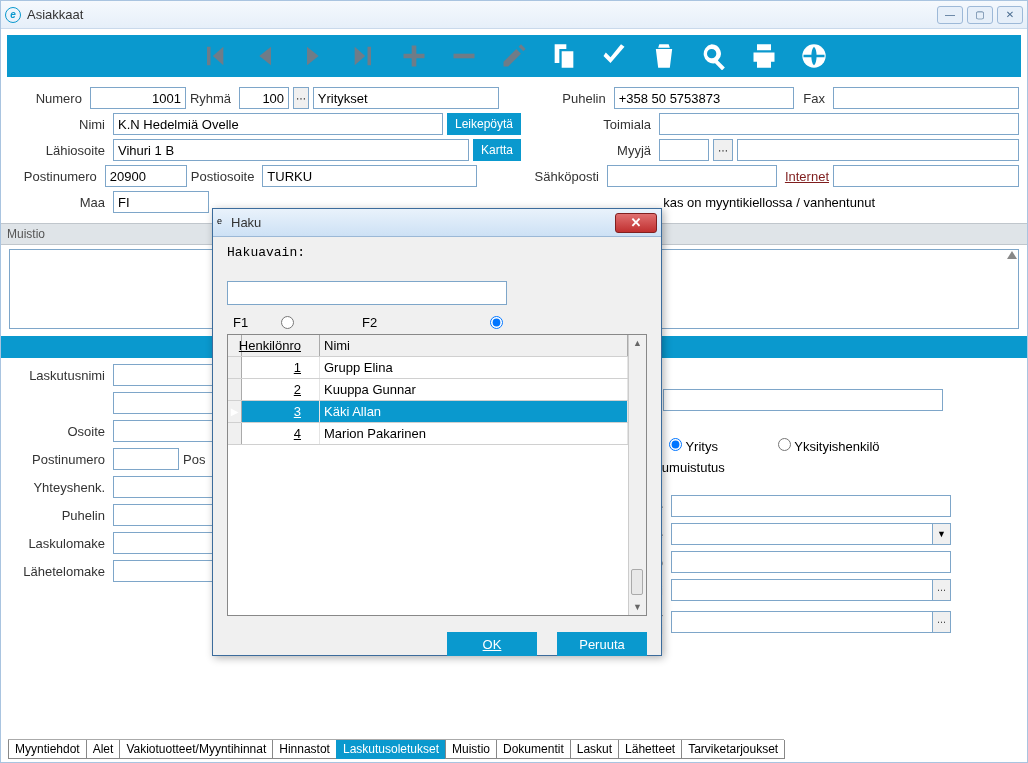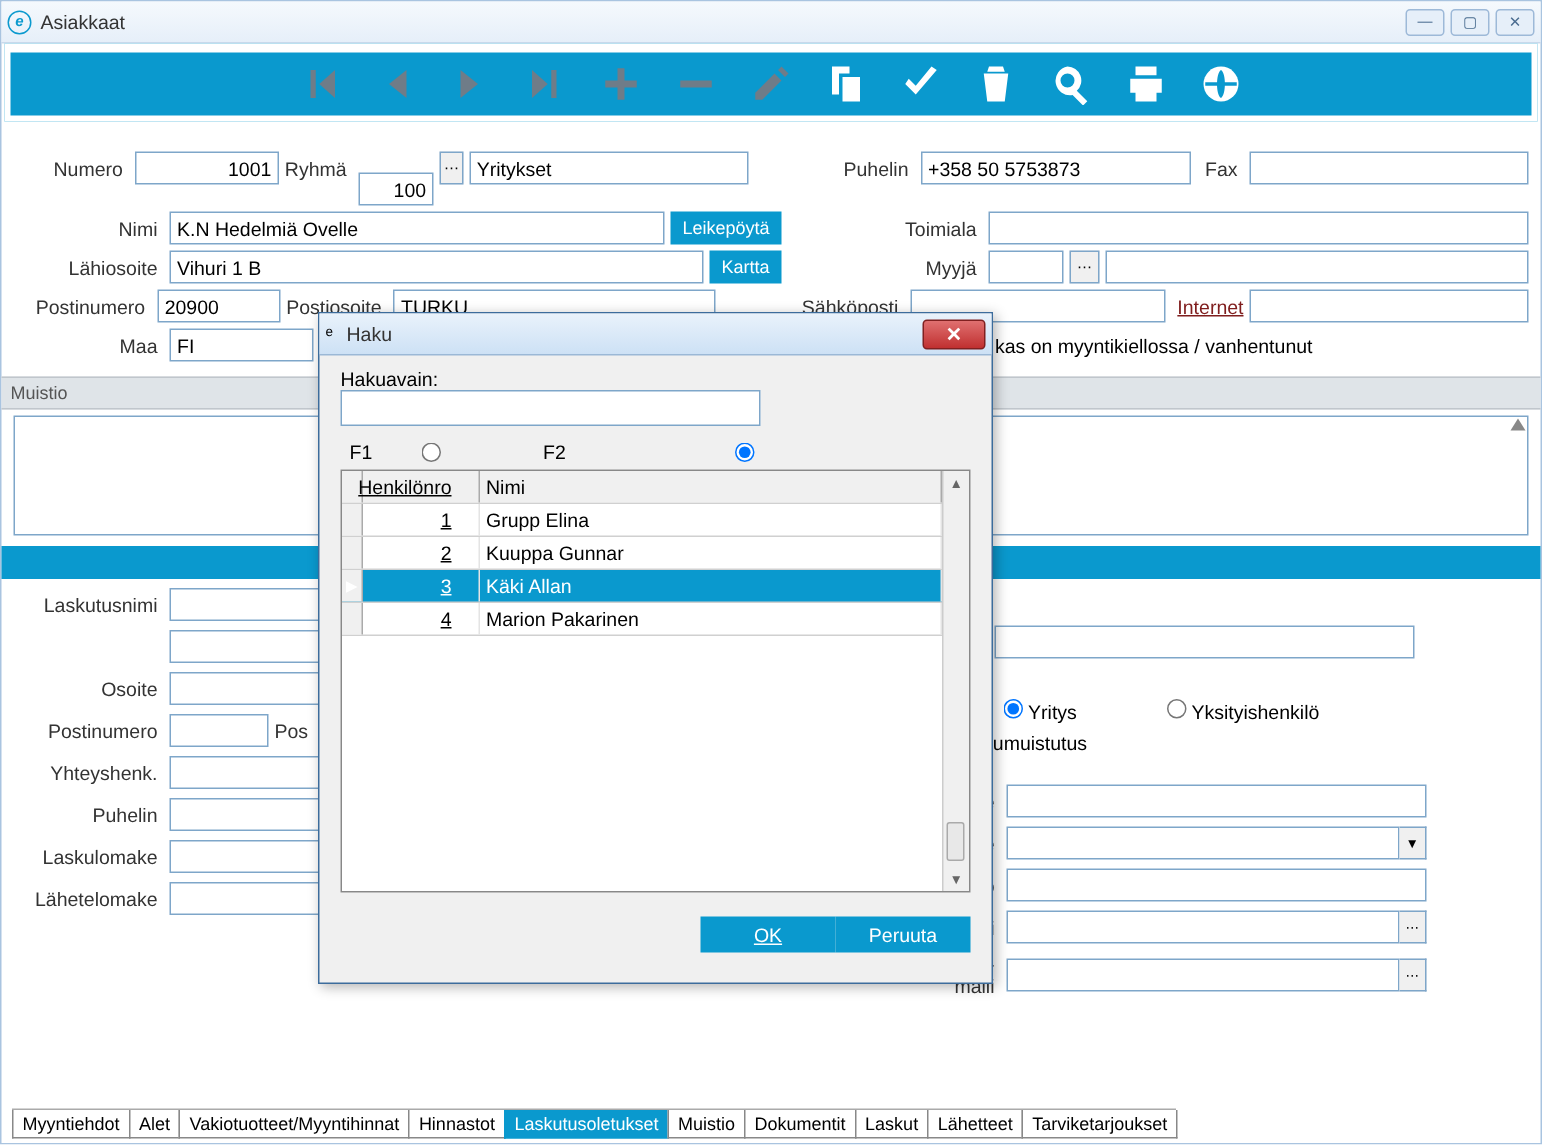--- a/index.html
+++ b/index.html
@@ -41,21 +41,21 @@
 .tabs { position: absolute; bottom: 4px; left: 8px; display: flex; border-top: 1px solid #aaa; }
 .tab { border: 1px solid #888; border-top: none; padding: 2px 6px; font-size: 12px; margin-right: -1px; background: #fff; cursor: pointer; }
 .tab.active { background: #0a99ce; color: #fff; border-color: #0a99ce; }
 
 
 .modal { position: absolute; top: 208px; left: 212px; width: 450px; height: 448px; background: #f0f0f0; border: 1px solid #3c6c9c; box-shadow: 2px 2px 8px rgba(0,0,0,0.3); }
 .modal-title { height: 28px; background: linear-gradient(#e9f2fb, #cde1f5); display: flex; align-items: center; padding: 0 4px; border-bottom: 1px solid #9bb8d6; }
 .modal-title .title { flex: 1; color: #333; }
 .modal-close { width: 42px; height: 20px; background: linear-gradient(#e07070, #c03030); border: 1px solid #802020; border-radius: 3px; color: #fff; display: flex; align-items: center; justify-content: center; font-weight: bold; cursor: pointer; font-size: 13px; }
 .modal-body { padding: 8px 14px; }
-.modal-body .lbl3 { display: block; margin-bottom: 0; }
+.modal-body .lbl3 { display: block; margin-bottom: 21px; font-family: Liberation Mono, monospace; }
 .modal-body .search-inp { width: 280px; height: 24px; border: 1px solid #7ea6c9; padding: 2px 4px; margin-bottom: 10px; }
 .radio-row { display: flex; align-items: center; gap: 8px; margin-bottom: 4px; padding-left: 6px; }
 .radio-row .rlbl { width: 40px; }
 .radio-row input[type=radio] { margin-right: 60px; }
 
 .grid { border: 1px solid #888; background: #fff; height: 282px; display:flex; }
 .grid-body { flex: 1; overflow-y: auto; }
 .grid-row { display: flex; border-bottom: 1px solid #d0d0d0; height: 22px; align-items: stretch; }
 .grid-row.hdr { background: #f0f0f0; font-weight: normal; }
 .grid-row.hdr .gc { border-right: 1px solid #aaa; background: #f0f0f0; }
@@ -63,21 +63,21 @@
 .gc.sel { width: 14px; background: #f0f0f0; border-right: 1px solid #aaa; justify-content: center; font-size: 10px; }
 .gc.c1 { width: 78px; justify-content: flex-end; padding-right: 18px; text-decoration: underline; }
 .gc.c2 { flex: 1; }
 .grid-row.selected { background: #0a99ce; color: #fff; }
 .grid-scroll { width: 18px; background: #f0f0f0; border-left: 1px solid #ccc; position: relative; }
 .grid-scroll .thumb { position: absolute; bottom: 20px; left: 2px; width: 12px; height: 26px; border: 1px solid #aaa; background: #e8e8e8; border-radius: 2px; }
 .grid-scroll .arr { position: absolute; left: 4px; font-size: 9px; color: #666; }
 .grid-scroll .arr.up { top: 3px; }
 .grid-scroll .arr.dn { bottom: 3px; }
 
-.modal-btns { display: flex; justify-content: flex-end; gap: 0; padding: 8px 14px; }
+.modal-btns { display: flex; justify-content: flex-end; gap: 20px; padding: 8px 14px; }
 .modal-btn { background: #0a99ce; color: #fff; border: none; width: 90px; height: 24px; cursor: pointer; font-size: 13px; }
 .modal-btn .ul { text-decoration: underline; }
 </style>
 </head>
 <body>
 
 <div class="window">
   <div class="titlebar">
     <div class="app-icon">e</div>
     <div class="title">Asiakkaat</div>
@@ -155,21 +155,21 @@
           <path fill="#0a99ce" d="M12 4c3 2 3 14 0 16-3-2-3-14 0-16zM3 11h18v2H3z"></path>
         </svg>
       </div>
   </div>
 
   <div class="form-area">
     <div class="row">
       <div class="lbl" style="width:100px">Numero</div>
       <input class="inp" style="width: 96px; text-align: right;" value="1001">
       <div class="lbl">Ryhmä</div>
-      <input class="inp" style="width: 50px; text-align: right; margin-top: 28px;" value="100">
+      <input class="inp" style="width: 50px; text-align: right;" value="100">
       <button class="mini-btn">⋯</button>
       <input class="inp" style="width: 192px;" value="Yritykset">
       <div class="lbl" style="width:100px;margin-left:30px">Puhelin</div>
       <input class="inp" style="width: 180px;" value="+358 50 5753873">
       <div class="lbl" style="width:40px">Fax</div>
       <input class="inp" style="flex: 1 1 0%;">
     </div>
     <div class="row">
       <div class="lbl" style="width:100px">Nimi</div>
       <input class="inp" style="width: 330px;" value="K.N Hedelmiä Ovelle">

